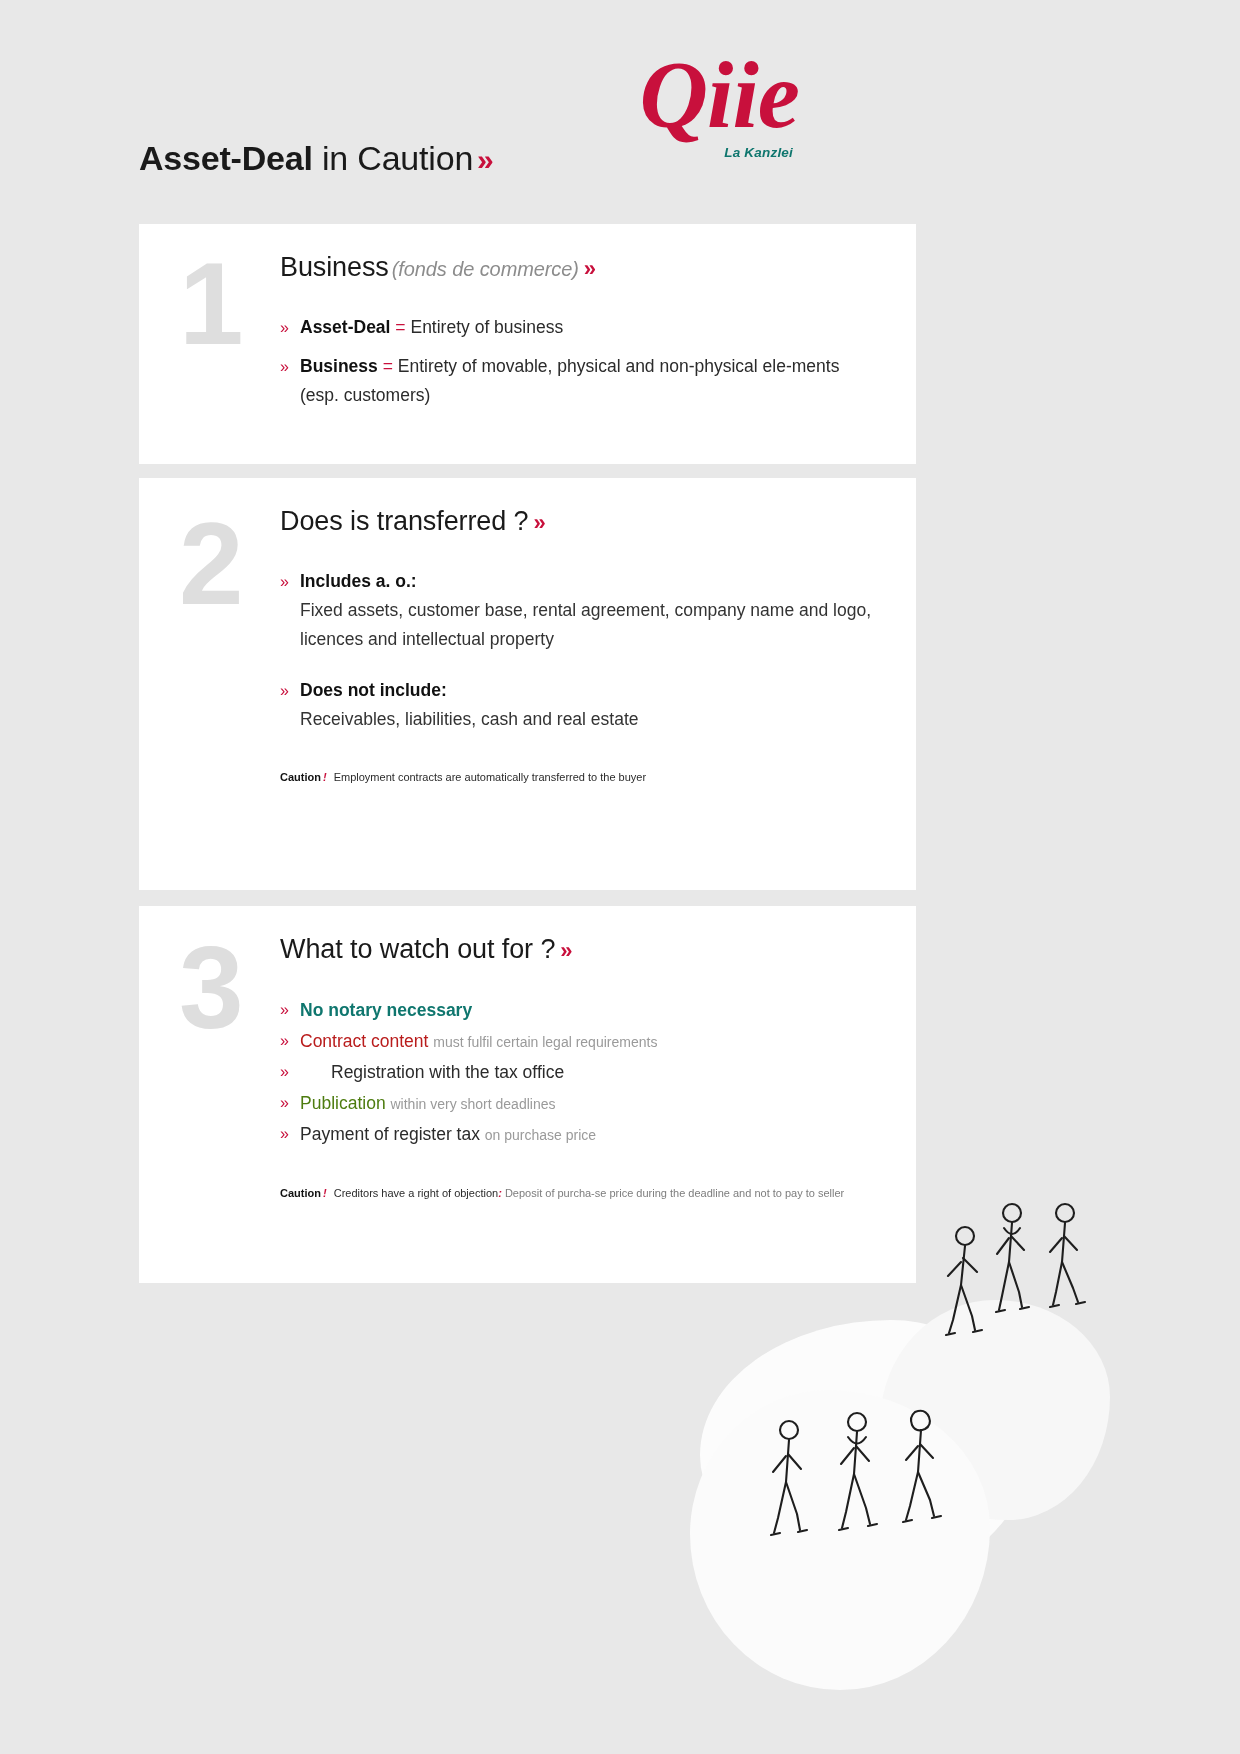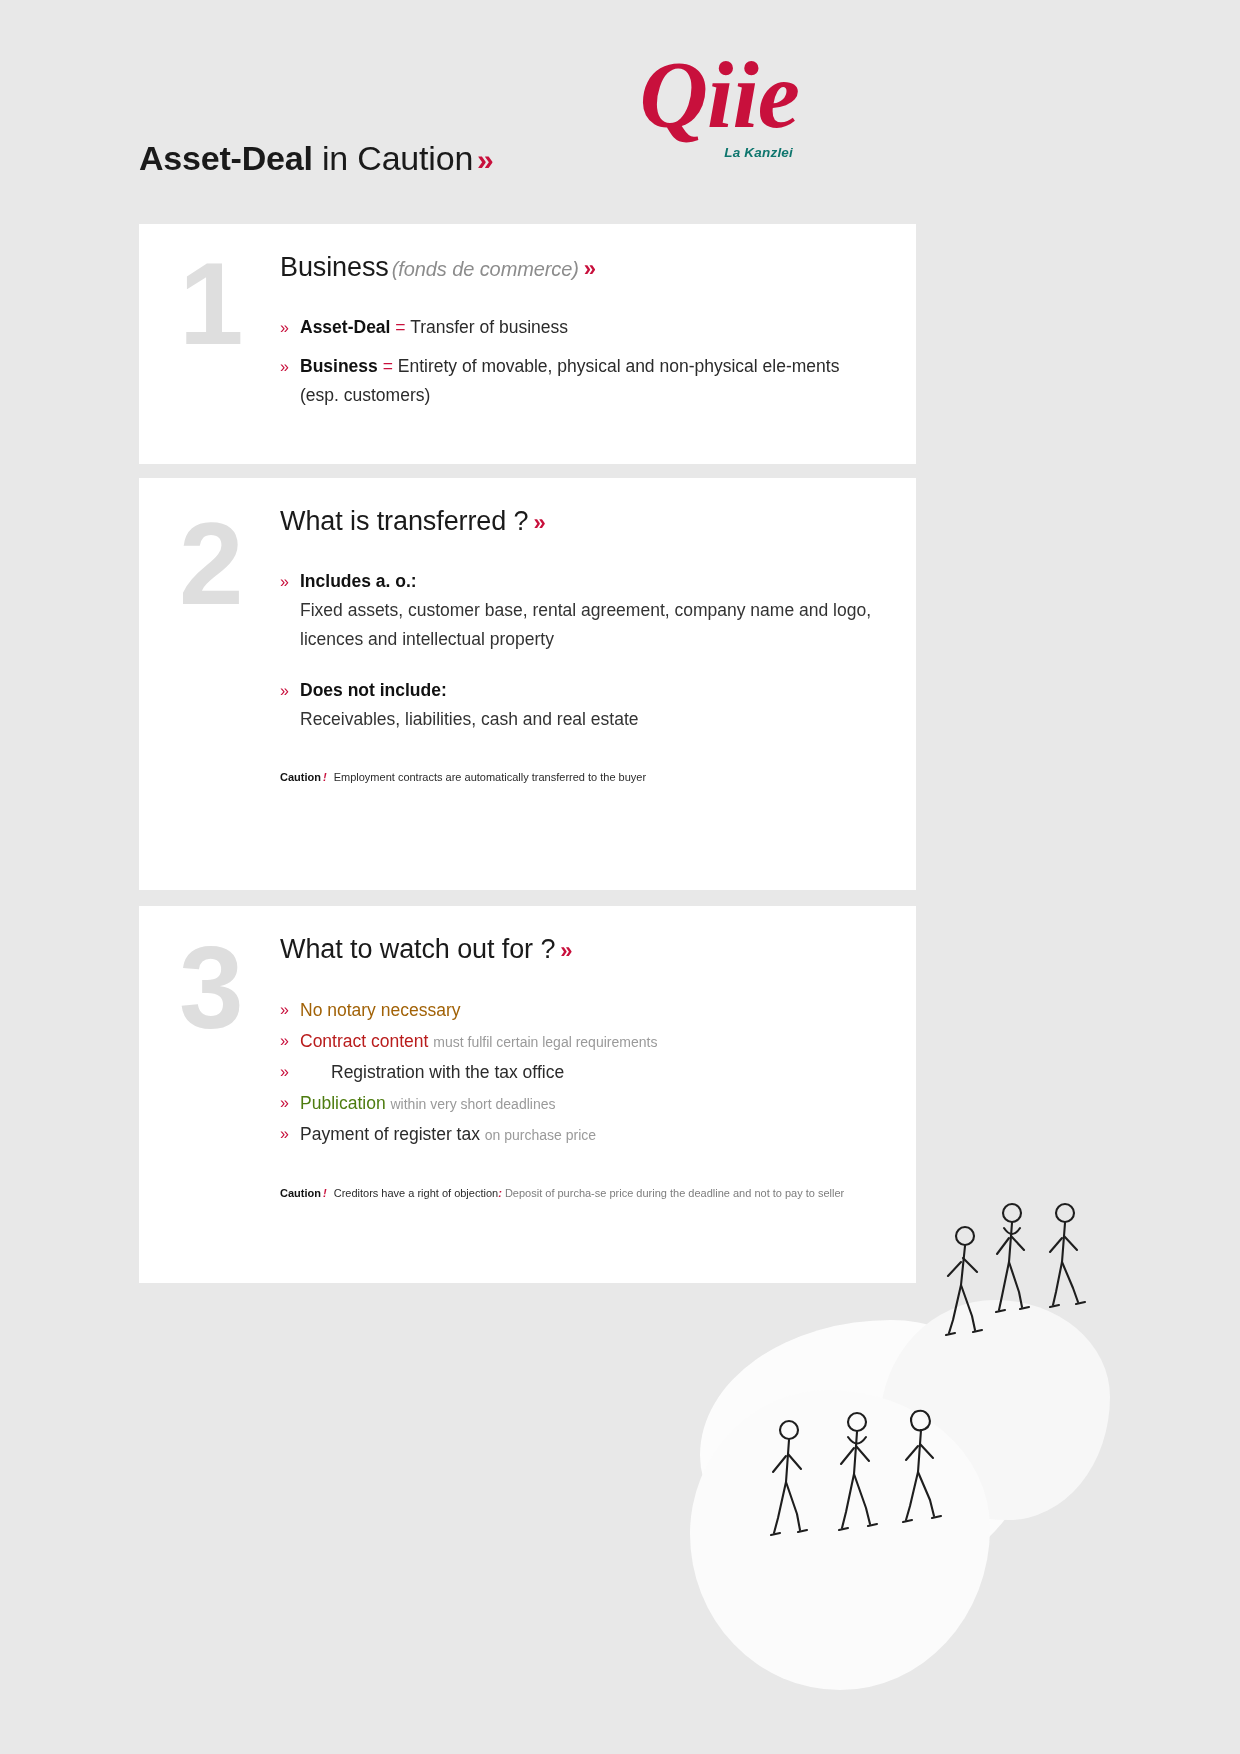--- a/index.html
+++ b/index.html
@@ -228,34 +228,34 @@
 </div>
 
 <div class="card" id="card-1">
   <div class="card-num">1</div>
   <div class="card-body">
     <div class="card-heading">
       <span>Business</span><span class="paren">(fonds de commerce)</span><span class="chev">»</span>
     </div>
     <ul class="bullets">
       <li class="bullet">
-        <span class="mk">»</span><span class="lead">Asset-Deal</span> <span class="eq">=</span> <span>Transfer of business</span>
+        <span class="mk">»</span><span class="lead">Asset-Deal</span> <span class="eq">=</span> <span>Entirety of business</span>
       </li>
       <li class="bullet">
         <span class="mk">»</span><span class="lead">Business</span> <span class="eq">=</span> <span>Entirety of movable, physical and non-physical ele-ments (esp. customers)</span>
       </li>
     </ul>
   </div>
 </div>
 
 <div class="card" id="card-2">
   <div class="card-num">2</div>
   <div class="card-body">
     <div class="card-heading">
-      <span>What is transferred ?</span><span class="chev">»</span>
+      <span>Does is transferred ?</span><span class="chev">»</span>
     </div>
     <ul class="bullets">
       <li class="bullet gap">
         <span class="mk">»</span><span class="lead">Includes a. o.:</span>
         <span class="sub">Fixed assets, customer base, rental agreement, company name and logo, licences and intellectual property</span>
       </li>
       <li class="bullet">
         <span class="mk">»</span><span class="lead">Does not include:</span>
         <span class="sub">Receivables, liabilities, cash and real estate</span>
       </li>
@@ -267,21 +267,21 @@
 </div>
 
 <div class="card" id="card-3">
   <div class="card-num">3</div>
   <div class="card-body">
     <div class="card-heading">
       <span>What to watch out for ?</span><span class="chev">»</span>
     </div>
     <ul class="bullets">
       <li class="bullet tight">
-        <span class="mk">»</span><span class="lead" style="font-weight:400;color:#a16207;">No notary necessary</span> <span class="note"></span>
+        <span class="mk">»</span><span class="lead" style="font-weight:700;color:#0f766e;">No notary necessary</span> <span class="note"></span>
       </li>
       <li class="bullet tight">
         <span class="mk">»</span><span class="lead" style="font-weight:300;color:#b91c1c;">Contract content</span> <span class="note">must fulfil certain legal requirements</span>
       </li>
       <li class="bullet tight">
         <span class="mk">»</span><span class="lead" style="font-weight:300;color:#2b2b2b;margin-left:31px;">Registration with the tax office</span> <span class="note"></span>
       </li>
       <li class="bullet tight">
         <span class="mk">»</span><span class="lead" style="font-weight:300;color:#4d7c0f;">Publication</span> <span class="note">within very short deadlines</span>
       </li>

